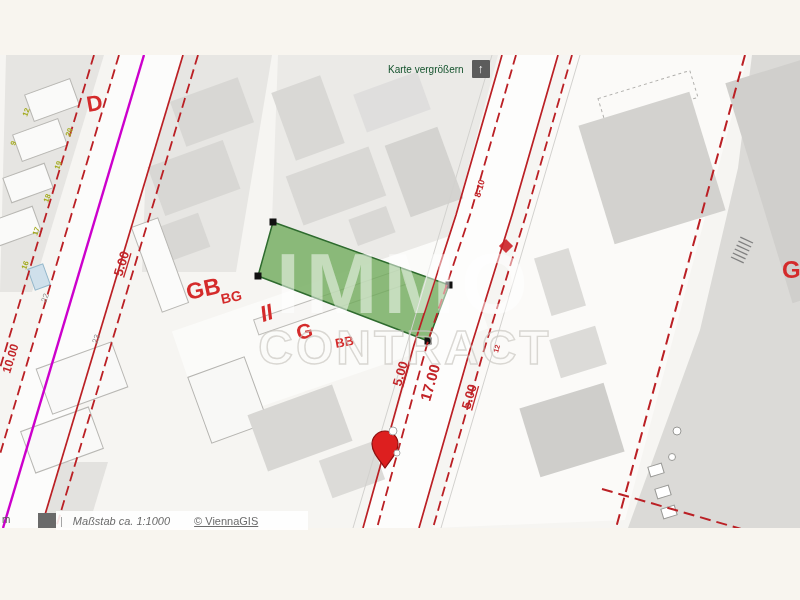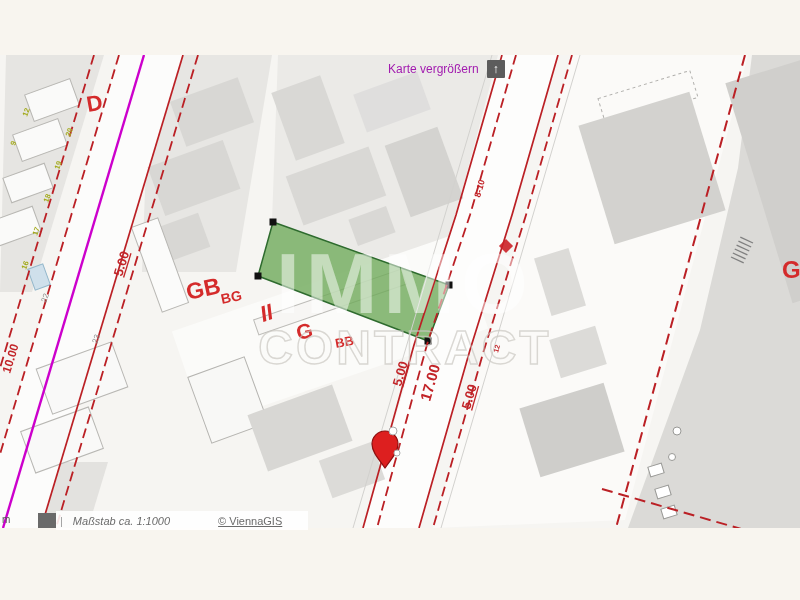--- a/index.html
+++ b/index.html
@@ -15,34 +15,34 @@
   #map-svg{display:block;}
   .lbl-red{fill:#d42b2b;font-weight:bold;}
   .dim{fill:#c22428;font-weight:bold;text-decoration:underline;}
   .dim-plain{fill:#c22428;font-weight:bold;}
   .hn-olive{fill:#a4ab1f;font-weight:bold;}
   .hn-gray{fill:#8a8a8a;}
   #enlarge-control{
     position:absolute;top:58px;left:388px;height:22px;
     display:flex;align-items:center;gap:8px;cursor:pointer;
   }
-  #enlarge-label{font-size:12px;color:#a21caf;}
+  #enlarge-label{font-size:10px;color:#14532d;}
   #enlarge-btn{
     width:18px;height:18px;background:#5c5c5c;color:#fff;
     display:flex;align-items:center;justify-content:center;
     font-size:12px;line-height:1;border-radius:1px;
   }
   #footer-strip{
     position:absolute;left:56px;top:511px;width:252px;height:19px;
     background:rgba(255,255,255,0.88);
     display:flex;align-items:center;font-size:11px;color:#6b6b6b;
   }
   #footer-divider{color:#9a9a9a;margin:0 10px 0 4px;}
   #scale-label{white-space:nowrap;font-style:italic;}
-  #attribution-link{margin-left:48px;text-decoration:underline;color:#6b6b6b;cursor:pointer;white-space:nowrap;}
+  #attribution-link{margin-left:24px;text-decoration:underline;color:#6b6b6b;cursor:pointer;white-space:nowrap;}
   #unit-label{position:absolute;left:2px;top:514px;font-size:10px;color:#555;}
   #widget-fragment{position:absolute;left:38px;top:513px;width:18px;height:15px;background:#6a6a6a;}
 </style>
 </head>
 <body>
 
 <div id="map-area">
 <svg id="map-svg" width="800" height="473" viewBox="0 55 800 473" xmlns="http://www.w3.org/2000/svg">
 
   <g>

